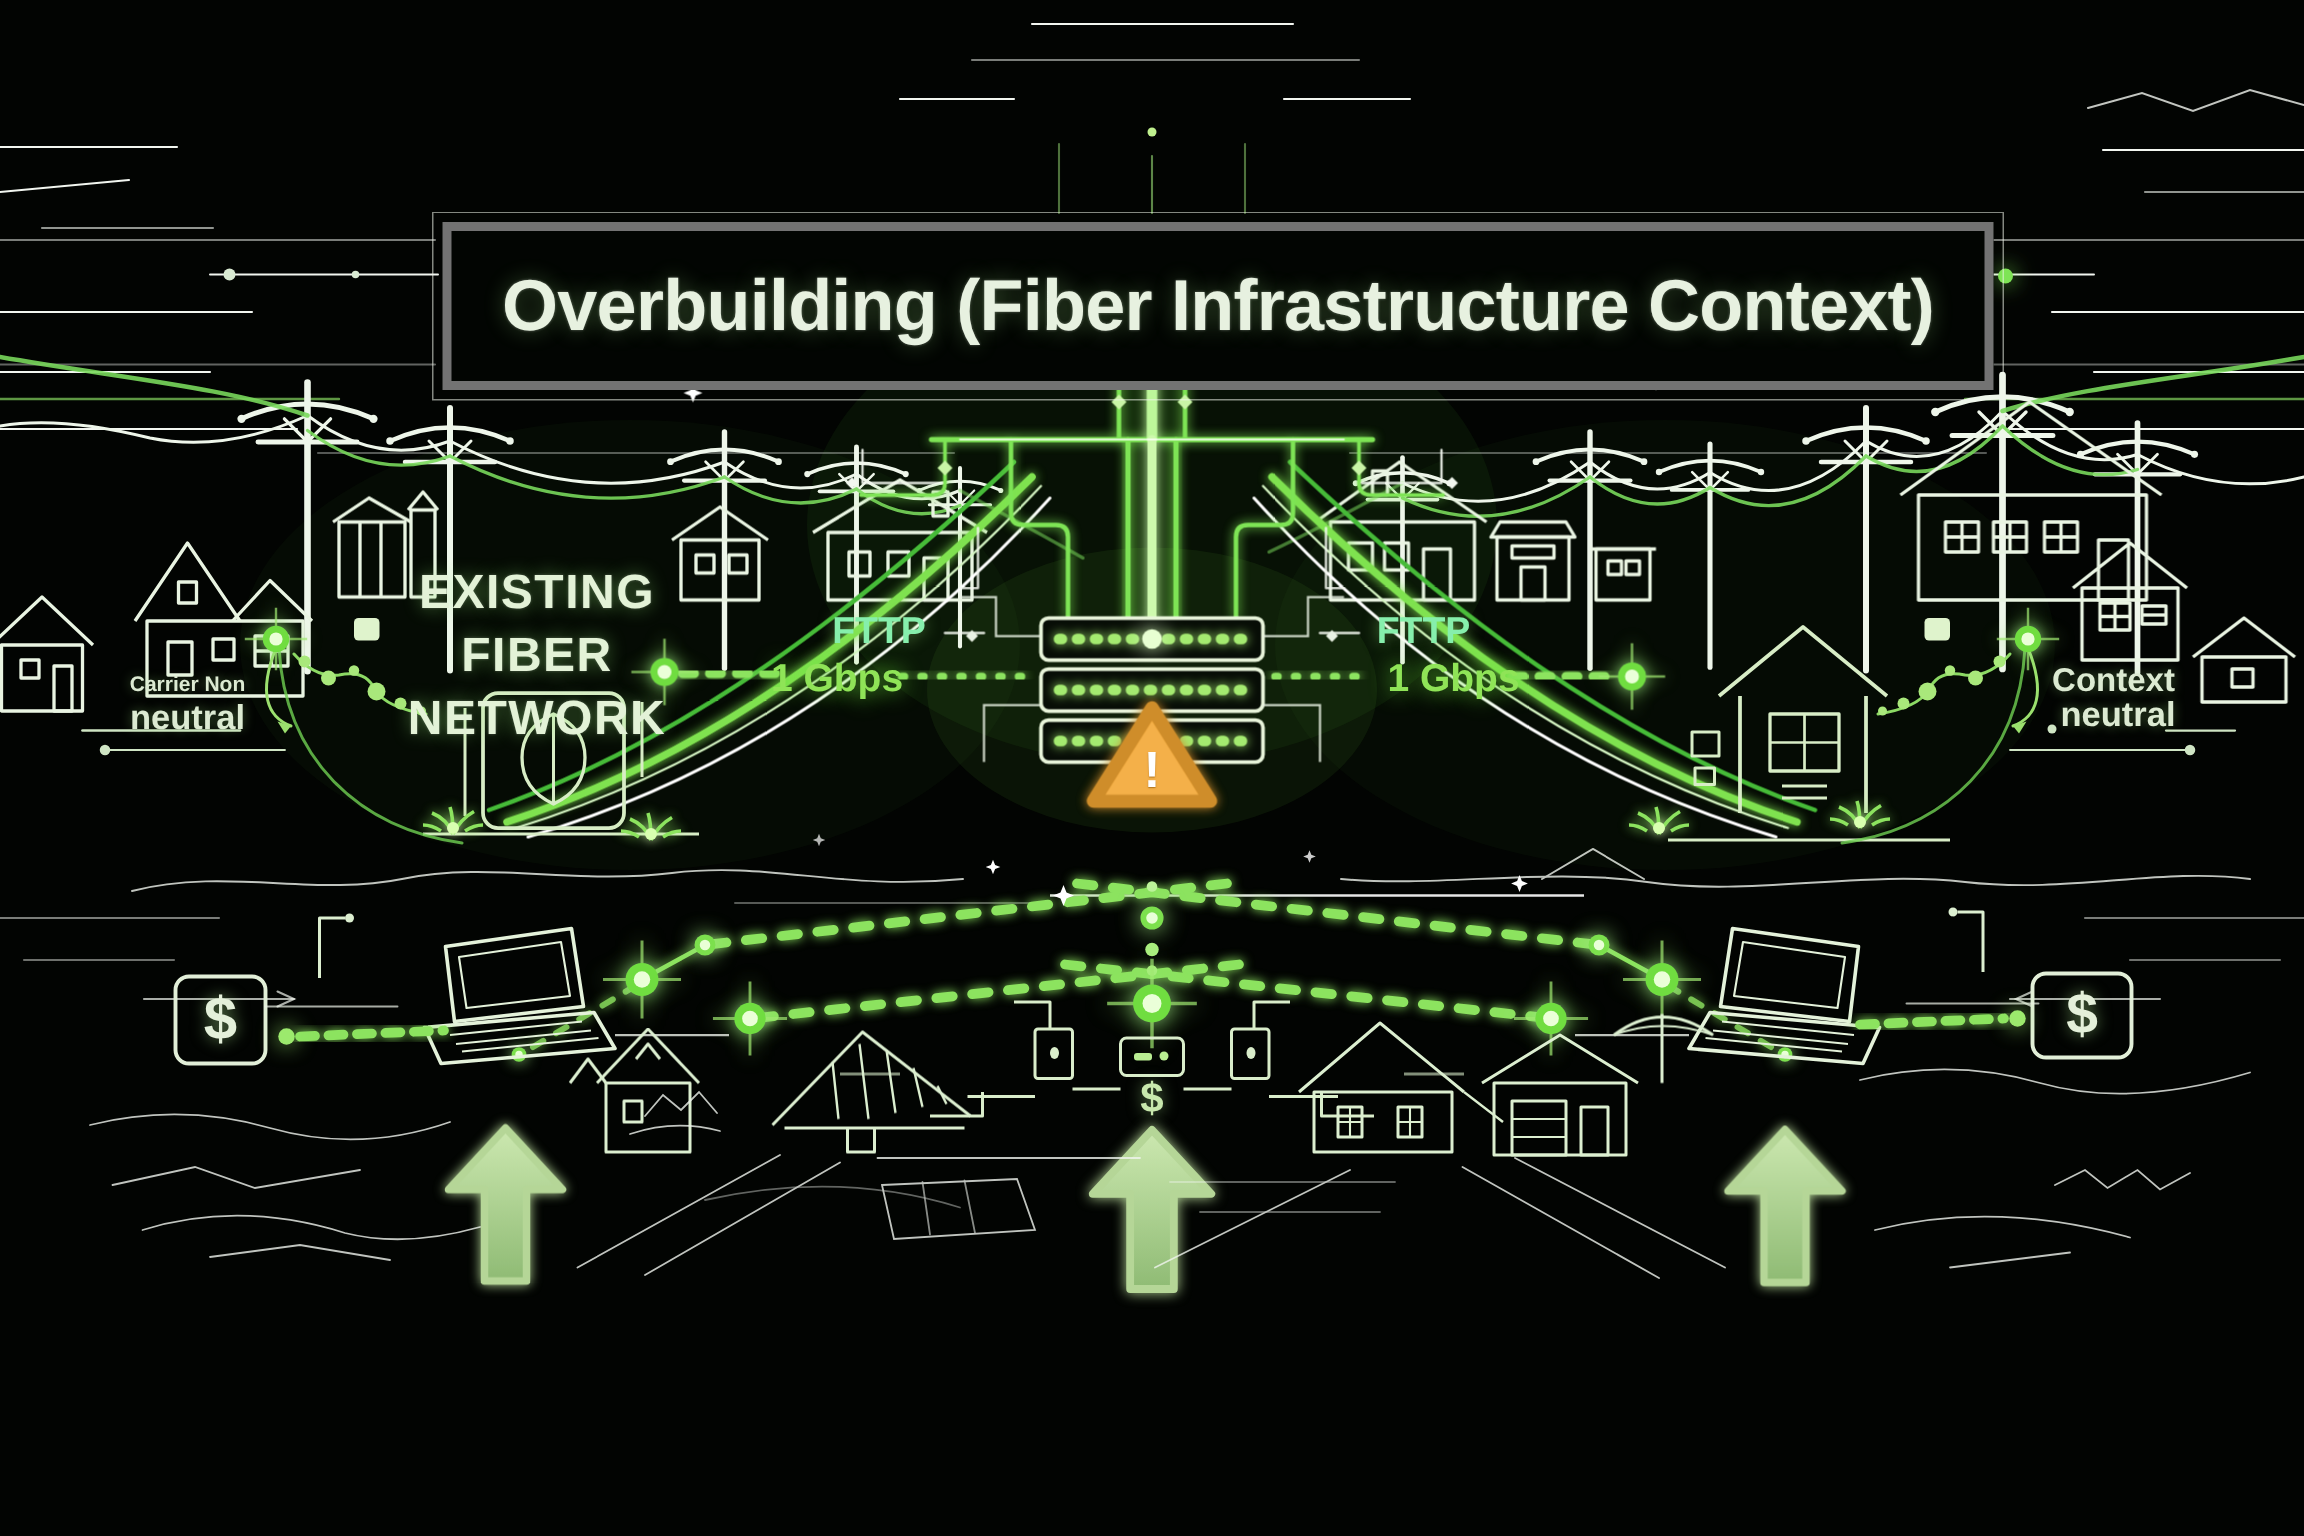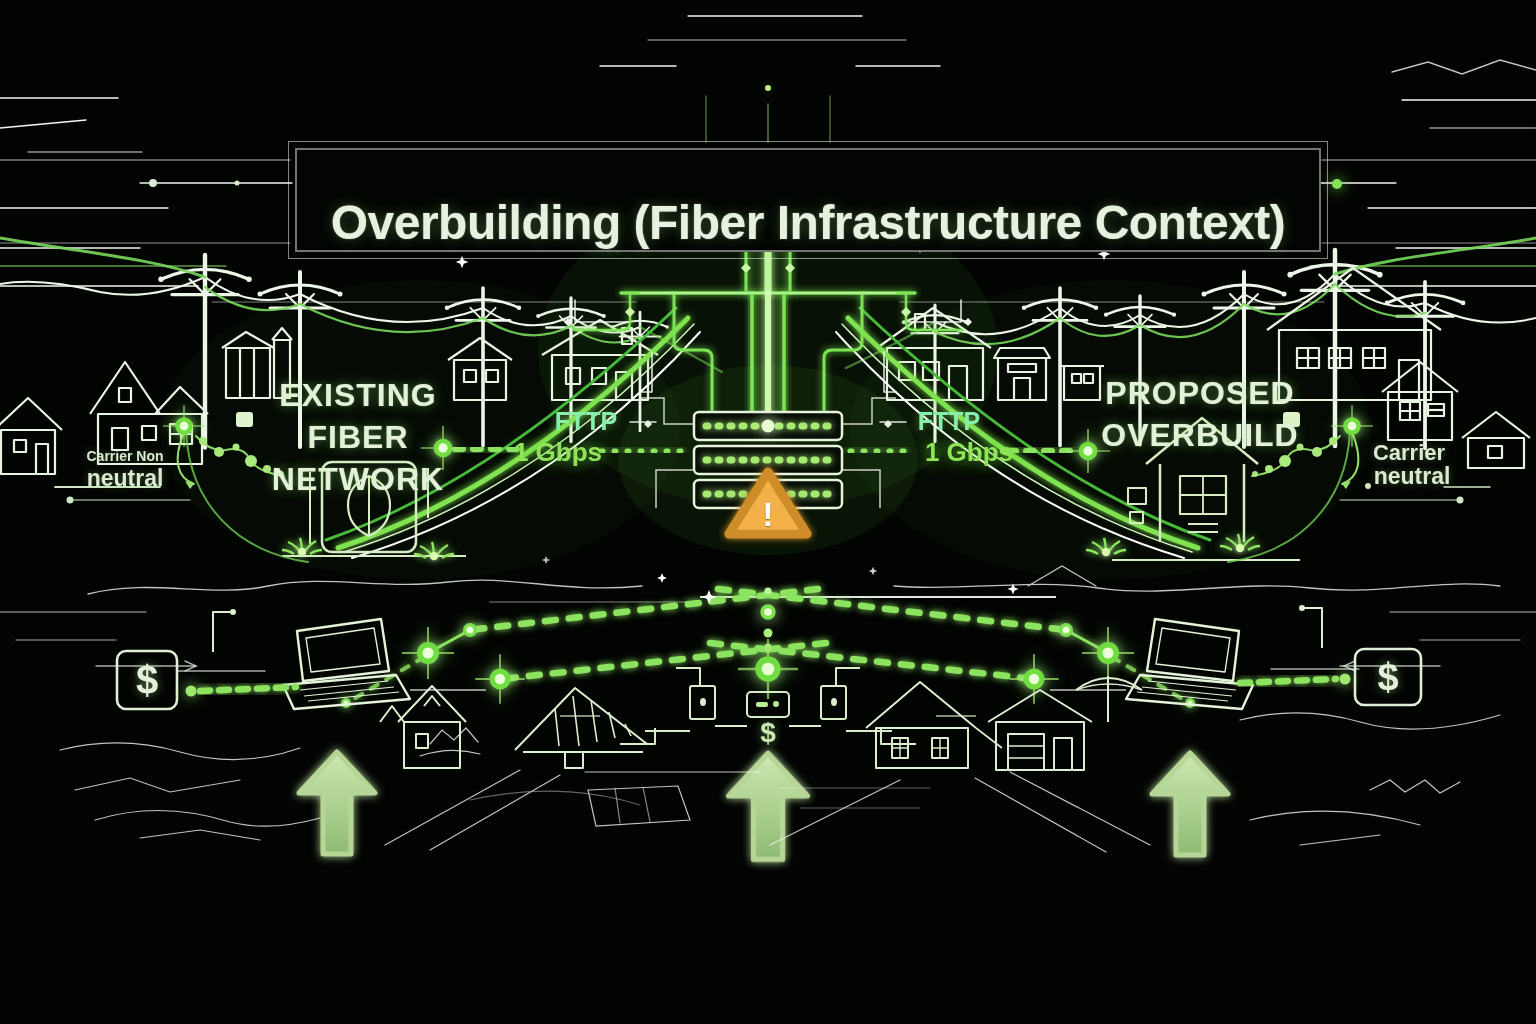--- a/index.html
+++ b/index.html
@@ -2,22 +2,22 @@
 <html><head>
 <meta charset="utf-8">
 <style>
   html,body{margin:0;padding:0;background:#000;}
   .stage{position:relative;width:1536px;height:1024px;background:#020402;overflow:hidden;
          font-family:"Liberation Sans",sans-serif;}
   .stage svg{position:absolute;left:0;top:0;}
   .txt{position:absolute;transform:translate(-50%,-50%);text-align:center;white-space:pre-line;
        font-weight:bold;line-height:1.32;}
   .title-box{position:absolute;left:295px;top:148px;width:1022px;height:100px;
-             border:2px solid #737373;outline:1px solid rgba(240,245,235,.55);outline-offset:6px;
-             background:#020502;display:flex;align-items:flex-end;justify-content:center;}
+             border:6px solid #737373;outline:1px solid rgba(240,245,235,.55);outline-offset:6px;
+             background:#020502;display:flex;align-items:center;justify-content:center;}
   .title-text{font-weight:bold;font-size:48px;letter-spacing:-0.5px;color:#e7f1e0;white-space:nowrap;
               text-shadow:0 0 14px rgba(170,240,140,.30),0 0 2px rgba(255,255,255,.35);}
   .net-label{font-size:32px;letter-spacing:1px;color:#e3f2d7;
              text-shadow:0 0 12px rgba(150,240,120,.45),0 0 2px rgba(255,255,255,.25);}
   .fttp{font-size:25px;color:#86efac;text-shadow:0 0 10px rgba(160,240,120,.5);}
   .gbps{font-size:26px;color:#8fe457;text-shadow:0 0 14px rgba(110,230,60,.85);}
   .carrier{color:#dcead2;text-shadow:0 0 8px rgba(160,230,130,.4);}
   .dollar{color:#e4f0da;text-shadow:0 0 10px rgba(180,240,150,.5);}
   .warn-mark{color:#ffffff;font-size:34px;text-shadow:0 1px 1px rgba(120,70,0,.6);}
 </style>
@@ -580,31 +580,29 @@
   </g>
 </svg>
 
 <div class="title-box">
   <div class="title-text">Overbuilding (Fiber Infrastructure Context)</div>
 </div>
 
 <div class="txt net-label" style="left:358px;top:437px">EXISTING
 FIBER
 NETWORK</div>
-<div class="txt net-label" style="left:1200px;top:414px">PROPOSED
-OVERBUILD</div>
 
 <div class="txt fttp" style="left:586px;top:421px">FTTP</div>
 <div class="txt gbps" style="left:558px;top:452px">1 Gbps</div>
 <div class="txt fttp" style="left:949px;top:421px">FTTP</div>
 <div class="txt gbps" style="left:969px;top:452px">1 Gbps</div>
 
 <div class="txt carrier" style="left:125px;top:456px;font-size:14px">Carrier Non</div>
 <div class="txt carrier" style="left:125px;top:478px;font-size:23px">neutral</div>
-<div class="txt carrier" style="left:1409px;top:453px;font-size:22px">Carrier</div>
+<div class="txt carrier" style="left:1409px;top:453px;font-size:22px">Context</div>
 <div class="txt carrier" style="left:1412px;top:476px;font-size:23px">neutral</div>
 
 <div class="txt dollar" style="left:147px;top:680px;font-size:40px">$</div>
 <div class="txt dollar" style="left:1388px;top:677px;font-size:38px">$</div>
 <div class="txt dollar" style="left:768px;top:733px;font-size:28px;color:#c8e8ad">$</div>
 
 <div class="txt warn-mark" style="left:768px;top:514px">!</div>
 
 </div>
 

